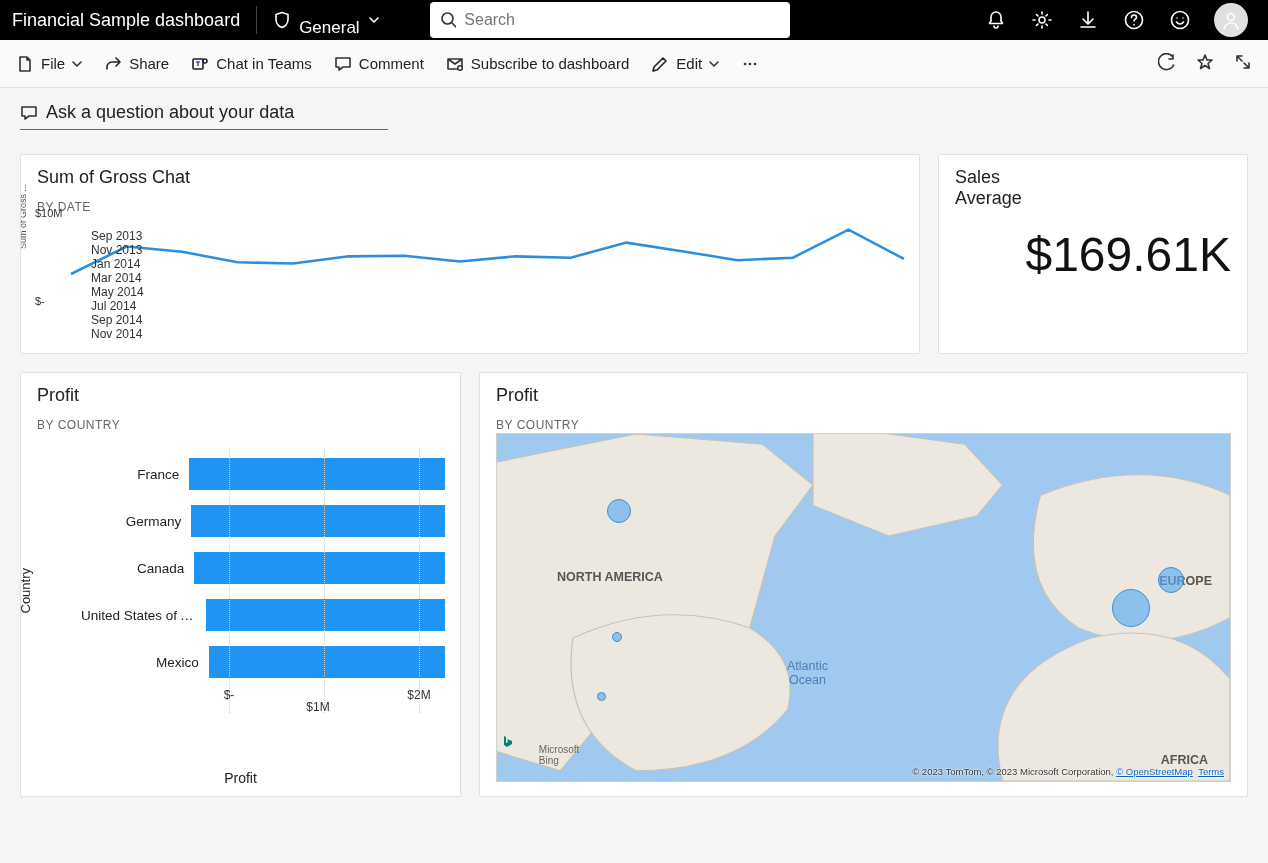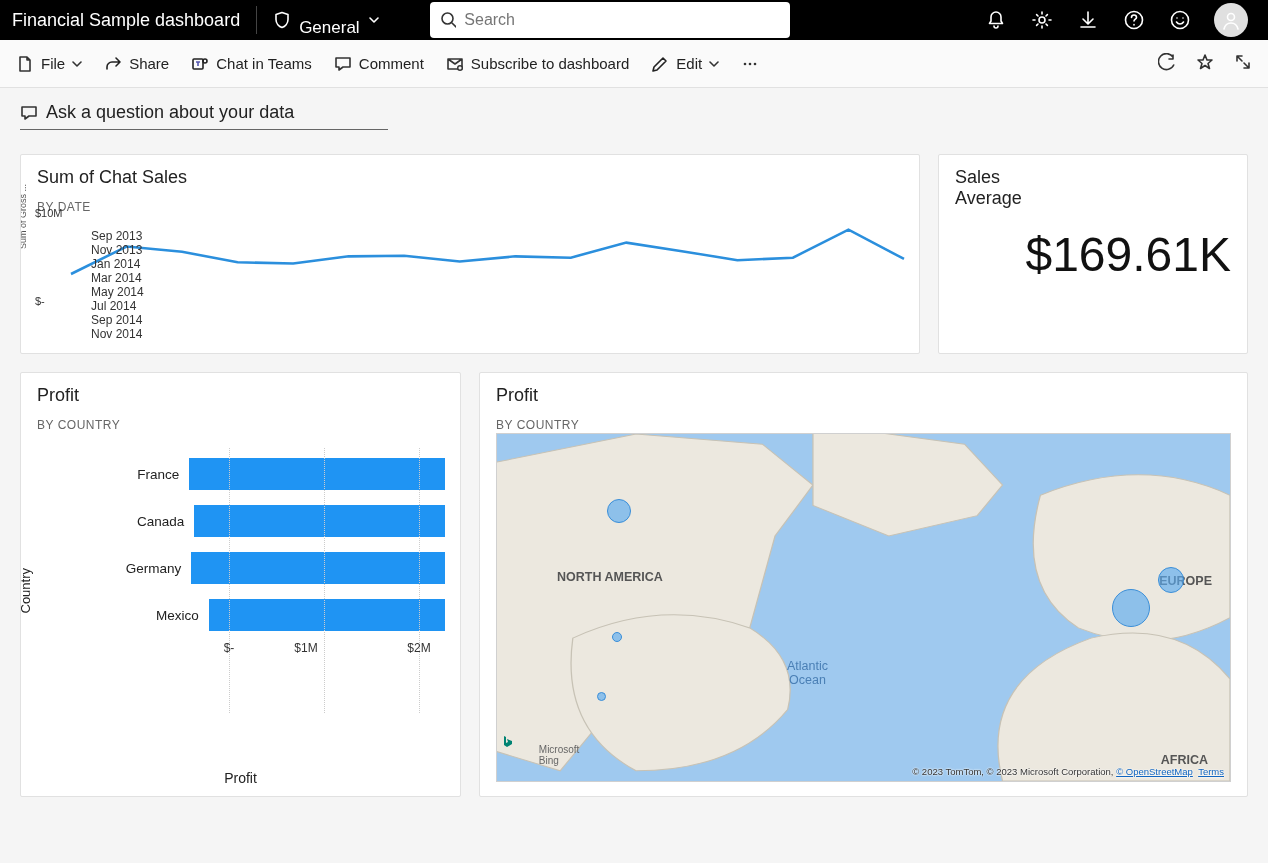--- a/index.html
+++ b/index.html
@@ -201,21 +201,21 @@
     <svg width="18" height="18">
         <path class="ic icd" d="M2 3h14v9H9l-4 3v-3H2z"></path>
       </svg>
     <span>Ask a question about your data</span>
   </div>
 </div>
 
 <div class="dash">
 
   <div class="tile tile-wide">
-    <h2>Sum of Chat Sales</h2>
+    <h2>Sum of Gross Chat</h2>
     <div class="sub">BY DATE</div>
     <span class="line-ylabel">Sum of Gross ...</span>
     <span class="line-ytick" style="top:52px">$10M</span>
     <span class="line-ytick" style="top:140px">$-</span>
     <div class="linechart">
       <svg class="spark" id="spark" viewBox="0 0 820 90">
           <path d="M0,53.357142857142854 L54.666666666666664,26.357142857142854 L109.33333333333333,31.5 L164,41.785714285714285 L218.66666666666666,43.07142857142857 L273.3333333333333,36 L328,35.35714285714286 L382.6666666666667,41.142857142857146 L437.3333333333333,36 L492,37.28571428571429 L546.6666666666666,22.5 L601.3333333333333,30.857142857142854 L656,39.857142857142854 L710.6666666666667,37.28571428571429 L765.3333333333334,9.642857142857139 L820,38.57142857142858" fill="none" stroke="#2b8fdd" stroke-width="2.5"></path>
         </svg>
     </div>
     <div class="line-xaxis" id="line-xaxis">
@@ -241,34 +241,38 @@
     <span class="bar-ylab">Country</span>
     <div class="barchart" id="barchart">
         <div class="bar-grid" style="left: 0px;"></div>
         <div class="bar-grid" style="left: 95px;"></div>
         <div class="bar-grid" style="left: 190px;"></div>
         <div class="bar-row">
           <div class="cat">France</div>
           <div class="bar" style="width: 359.1px;"></div>
         </div>
         <div class="bar-row">
+          <div class="cat">Germany</div>
+          <div class="bar" style="width: 349.6px;"></div>
+        </div>
+        <div class="bar-row">
           <div class="cat">Canada</div>
           <div class="bar" style="width: 335.35px;"></div>
         </div>
         <div class="bar-row">
-          <div class="cat">Germany</div>
-          <div class="bar" style="width: 349.6px;"></div>
+          <div class="cat">United States of A...</div>
+          <div class="bar" style="width: 285px;"></div>
         </div>
         <div class="bar-row">
           <div class="cat">Mexico</div>
           <div class="bar" style="width: 276.45px;"></div>
         </div>
         <div class="bar-xaxis" style="height: 16px; width: 380px;">
           <span style="left: 0px;">$-</span>
-          <span style="left: 77px;">$1M</span>
+          <span style="left: 89px; margin-top: 12px;">$1M</span>
           <span style="left: 190px;">$2M</span>
         </div>
       </div>
     <div class="bar-xlab">Profit</div>
   </div>
 
   <div class="tile tile-map" style="grid-column:2 / span 2">
     <h2>Profit</h2>
     <div class="sub">BY COUNTRY</div>
     <div class="mapwrap">

